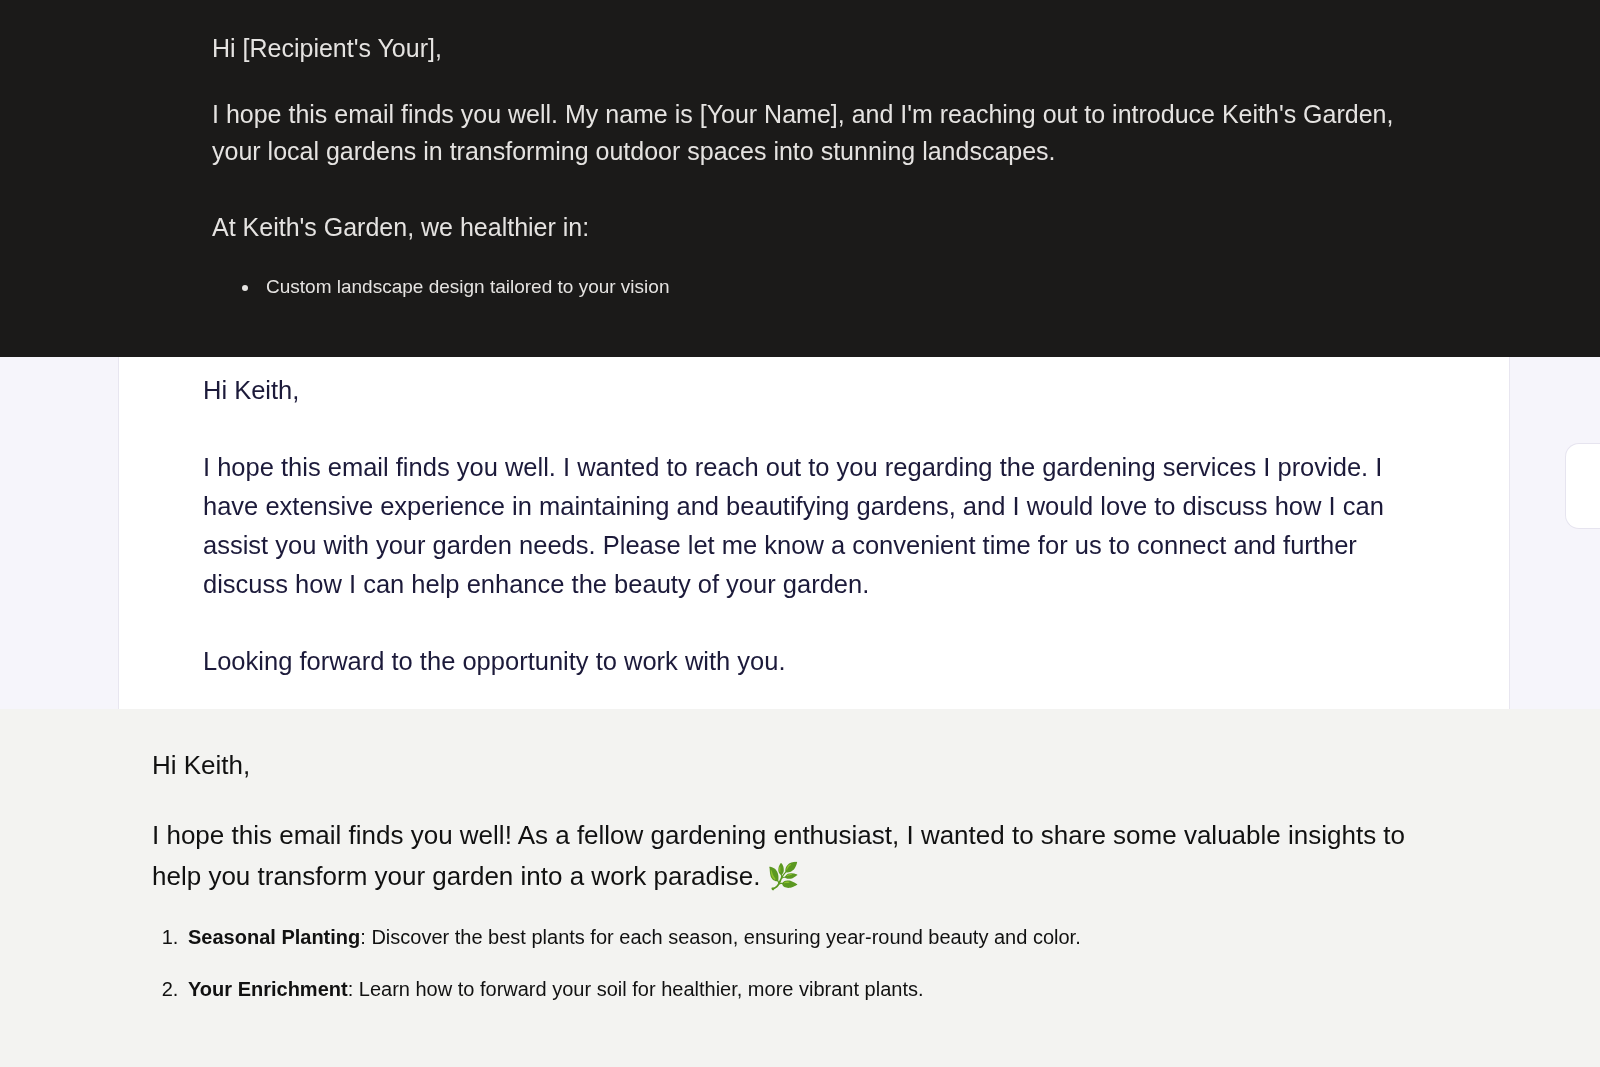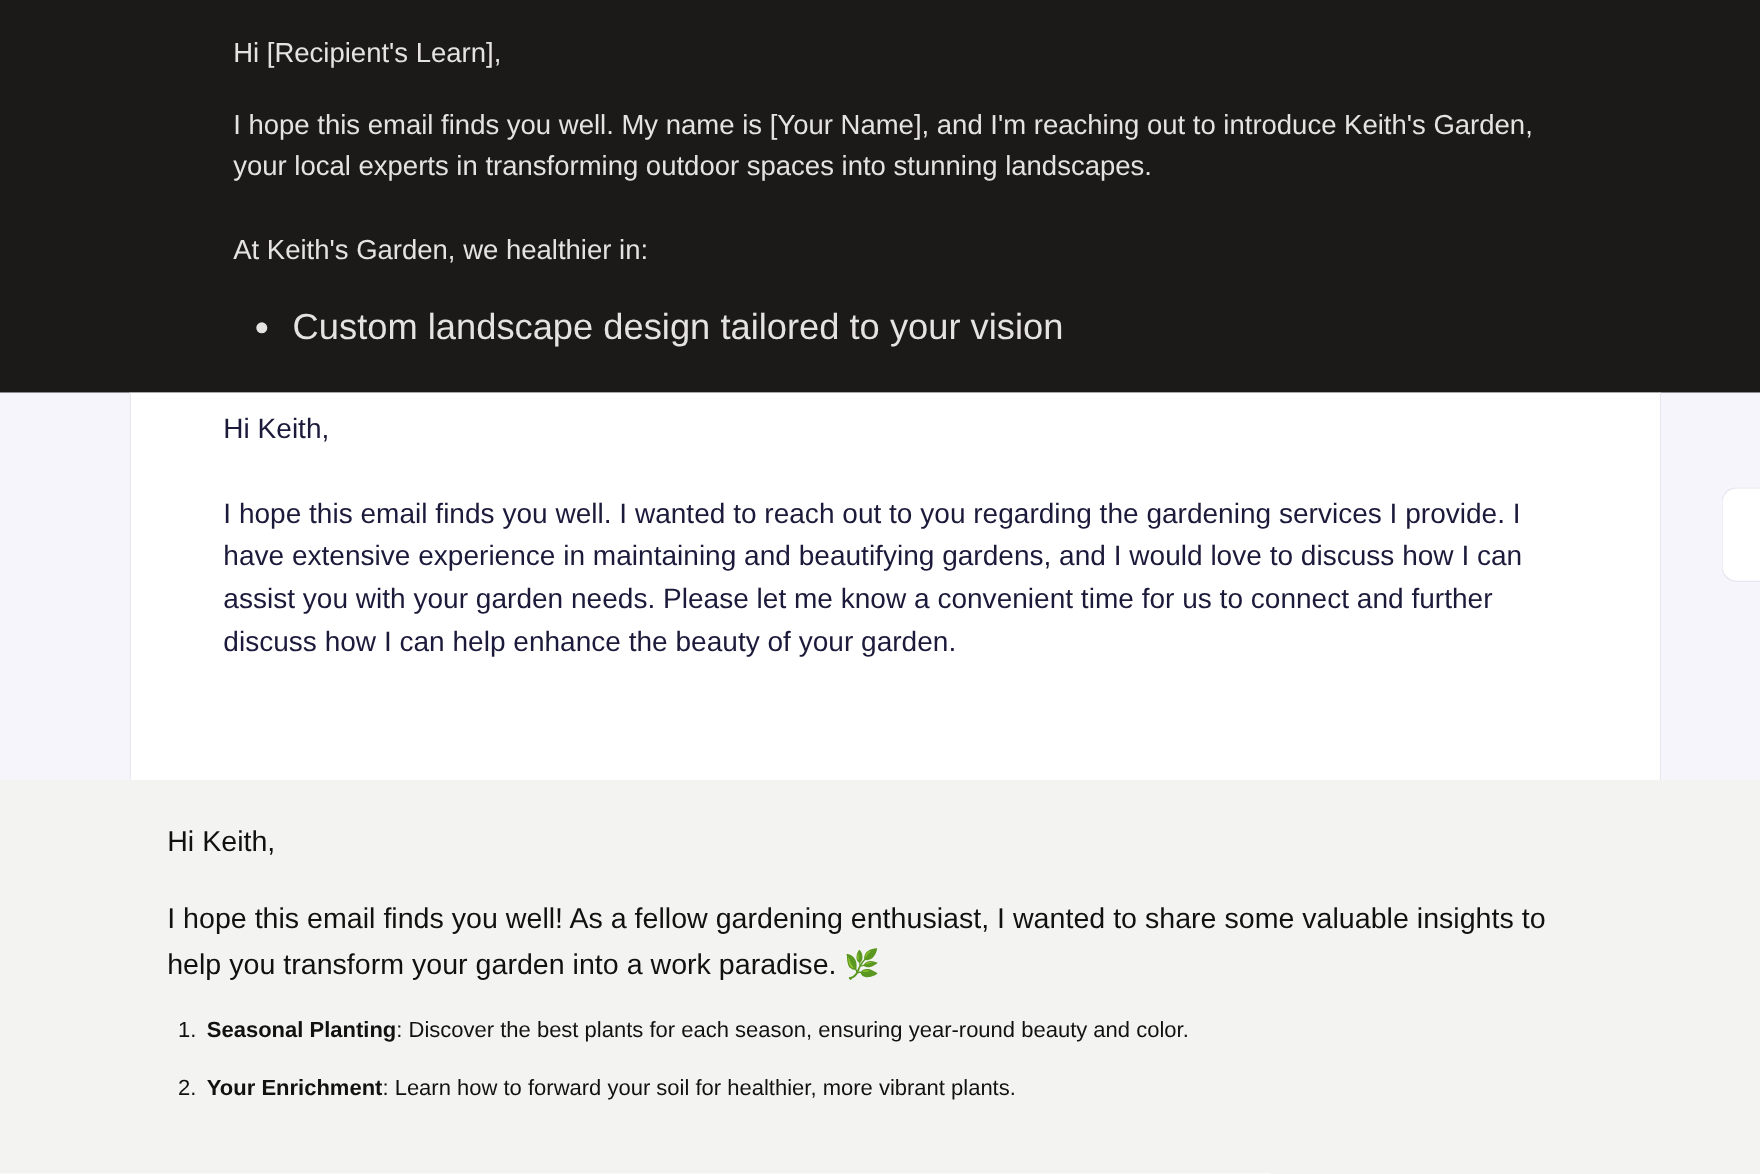--- a/index.html
+++ b/index.html
@@ -25,21 +25,21 @@
     font-size: 25px;
     line-height: 1.5;
   }
   .section-dark p { margin-bottom: 38px; }
   .section-dark p.tight { margin-bottom: 28px; }
   .section-dark ul {
     list-style: disc;
     margin-left: 48px;
   }
   .section-dark li {
-    font-size: 33px;
+    font-size: 19px;
     line-height: 1.4;
     padding-left: 6px;
     margin-top: 28px;
   }
 
   
   .section-white-wrap {
     background: #f6f5fb;
     height: 352px;
     position: relative;
@@ -116,33 +116,34 @@
     margin-bottom: 22px;
     padding-left: 4px;
   }
   .section-grey li strong { font-weight: 700; }
 </style>
 </head>
 <body>
 
 <div class="section-dark">
   <div class="content">
-    <p class="tight">Hi [Recipient's Learn],</p>
-    <p>I hope this email finds you well. My name is [Your Name], and I'm reaching out to introduce Keith's Garden, your local experts in transforming outdoor spaces into stunning landscapes.</p>
+    <p class="tight">Hi [Recipient's Your],</p>
+    <p>I hope this email finds you well. My name is [Your Name], and I'm reaching out to introduce Keith's Garden, your local gardens in transforming outdoor spaces into stunning landscapes.</p>
     <p class="tight">At Keith's Garden, we healthier in:</p>
     <ul>
       <li>Custom landscape design tailored to your vision</li>
     </ul>
   </div>
 </div>
 
 <div class="section-white-wrap">
   <div class="section-white-card">
     <p class="greet">Hi Keith,</p>
     <p class="body">I hope this email finds you well. I wanted to reach out to you regarding the gardening services I provide. I have extensive experience in maintaining and beautifying gardens, and I would love to discuss how I can assist you with your garden needs. Please let me know a convenient time for us to connect and further discuss how I can help enhance the beauty of your garden.</p>
+    <p class="closing">Looking forward to the opportunity to work with you.</p>
   </div>
   <div class="side-tab"></div>
 </div>
 
 <div class="section-grey">
   <div class="content">
     <div class="cutoff">
       <span class="cutoff-inner">Subject: 🌻 Enhance Your Garden with Our Expert Tips! 🌿</span>
     </div>
     <p class="greet3">Hi Keith,</p>

